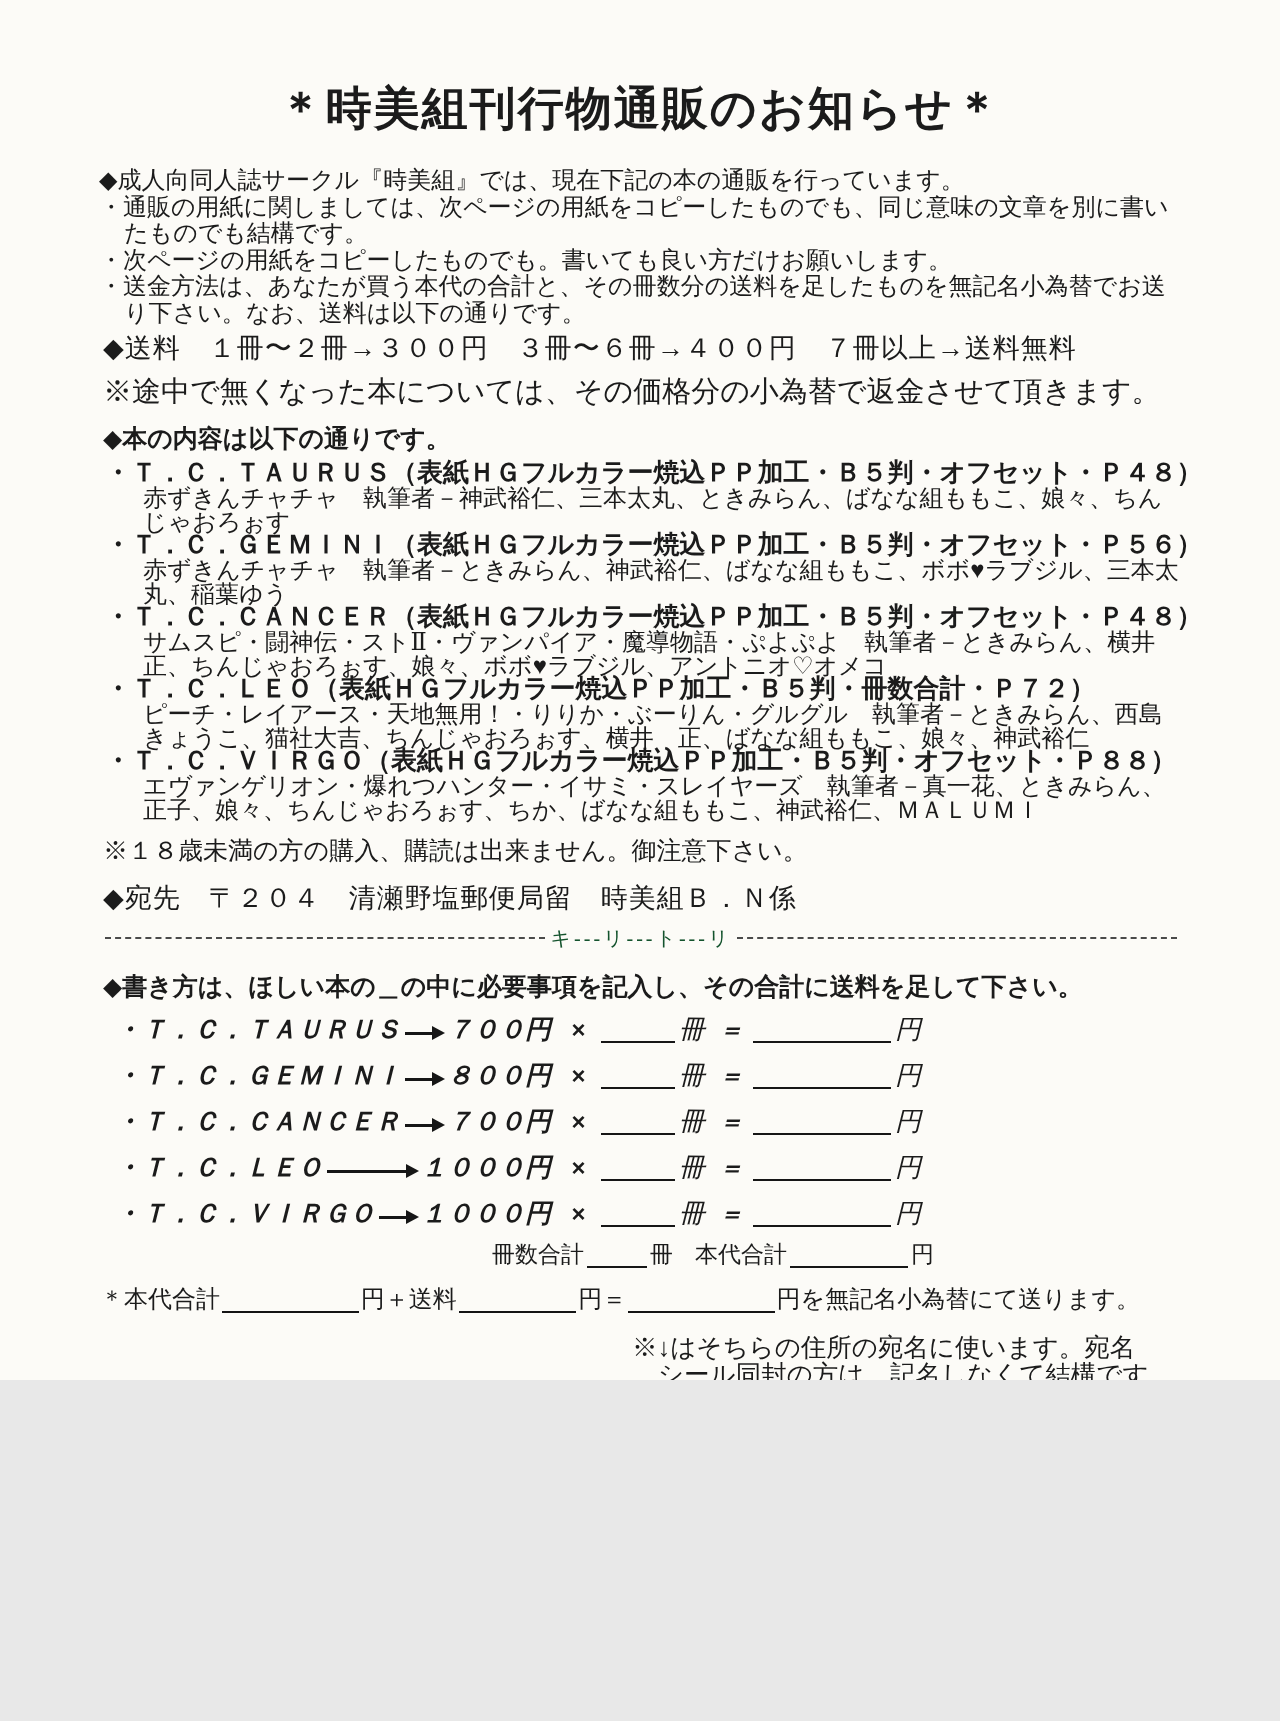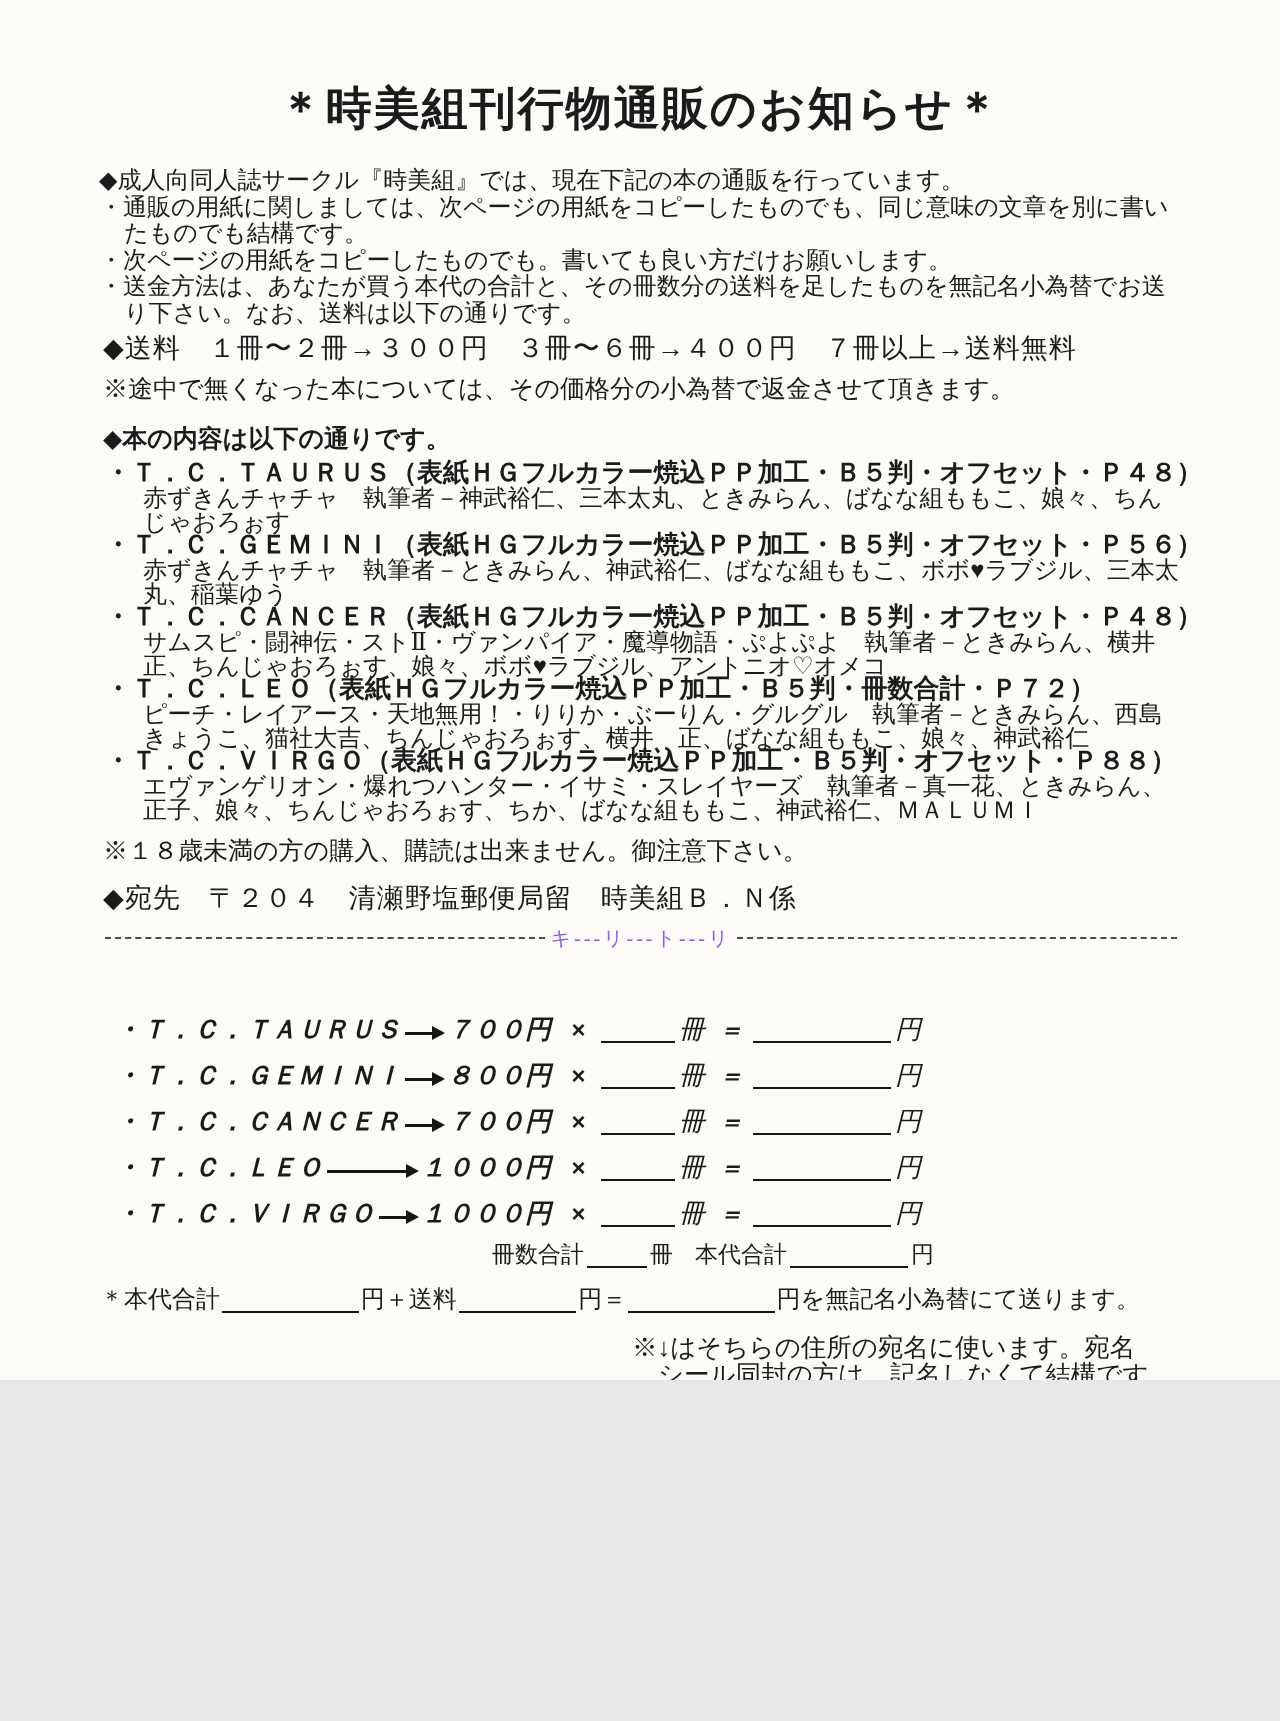--- a/index.html
+++ b/index.html
@@ -17,34 +17,34 @@
   .abs{position:absolute;}
 
   .title{
     top:78px;left:0;right:0;text-align:center;
     font-size:46px;font-weight:700;letter-spacing:2px;
   }
   .intro{top:160px;left:99px;width:1082px;font-size:24px;line-height:26.5px;margin-top:7px;}
   .intro div{padding-left:25px;text-indent:-25px;}
 
   .ship-heading{top:330px;left:103px;font-size:27px;letter-spacing:1px;}
-  .refund{top:372px;left:103px;font-size:25px;text-align:right;}
+  .refund{top:372px;left:103px;font-size:29px;text-align:right;}
   .contents-heading{top:422px;left:103px;font-size:25px;font-weight:600;}
 
   .books{top:460px;left:105px;width:1078px;}
   .book{margin-bottom:-2px;}
   .book-title{font-size:26px;line-height:26px;white-space:nowrap;font-weight:600;}
   .book-authors{font-size:24px;line-height:24px;margin-left:38px;width:1038px;}
 
   .age-note{top:834px;left:103px;font-size:25px;}
   .addr-line{top:880px;left:103px;font-size:27px;letter-spacing:1px;}
 
   .cutline{top:926px;left:105px;width:1072px;height:24px;display:flex;align-items:center;}
   .cutline .dash{flex:1;border-top:2px dashed #4a4a4a;height:0;}
-  .cutline .cutlabel{font-size:20px;color:#8b5cf6;padding:0 6px;letter-spacing:3px;white-space:nowrap;}
+  .cutline .cutlabel{font-size:20px;color:#14532d;padding:0 6px;letter-spacing:3px;white-space:nowrap;}
 
   .howto{top:970px;left:103px;font-size:25px;font-weight:600;}
 
   .orow{
     left:115px;width:806px;height:34px;
     display:flex;align-items:flex-end;
     font-size:26px;line-height:1.1;font-style:italic;
   }
   .oname,.oprice{white-space:nowrap;font-weight:600;}
   .arrow{align-self:center;flex:1;display:flex;align-items:center;min-width:28px;margin:10px 2px 0 4px;}
@@ -140,20 +140,21 @@
 
   <div class="abs age-note serif">※１８歳未満の方の購入、購読は出来ません。御注意下さい。</div>
   <div class="abs addr-line boldg">◆宛先　〒２０４　清瀬野塩郵便局留　時美組Ｂ．Ｎ係</div>
 
   <div class="abs cutline">
     <span class="dash"></span>
     <span class="cutlabel serif">キ---リ---ト---リ</span>
     <span class="dash"></span>
   </div>
 
+  <div class="abs howto serif">◆書き方は、ほしい本の＿の中に必要事項を記入し、その合計に送料を足して下さい。</div>
 
   <div class="abs orow serif" style="top:1011px;">
     <span class="oname">・Ｔ．Ｃ．ＴＡＵＲＵＳ</span>
     <span class="arrow"></span>
     <span class="oprice">７００円</span>
     <span class="osym">×</span>
     <span class="bl bl1"></span>
     <span class="ounit">冊</span>
     <span class="osym eq serif">＝</span>
     <span class="bl bl2"></span>

